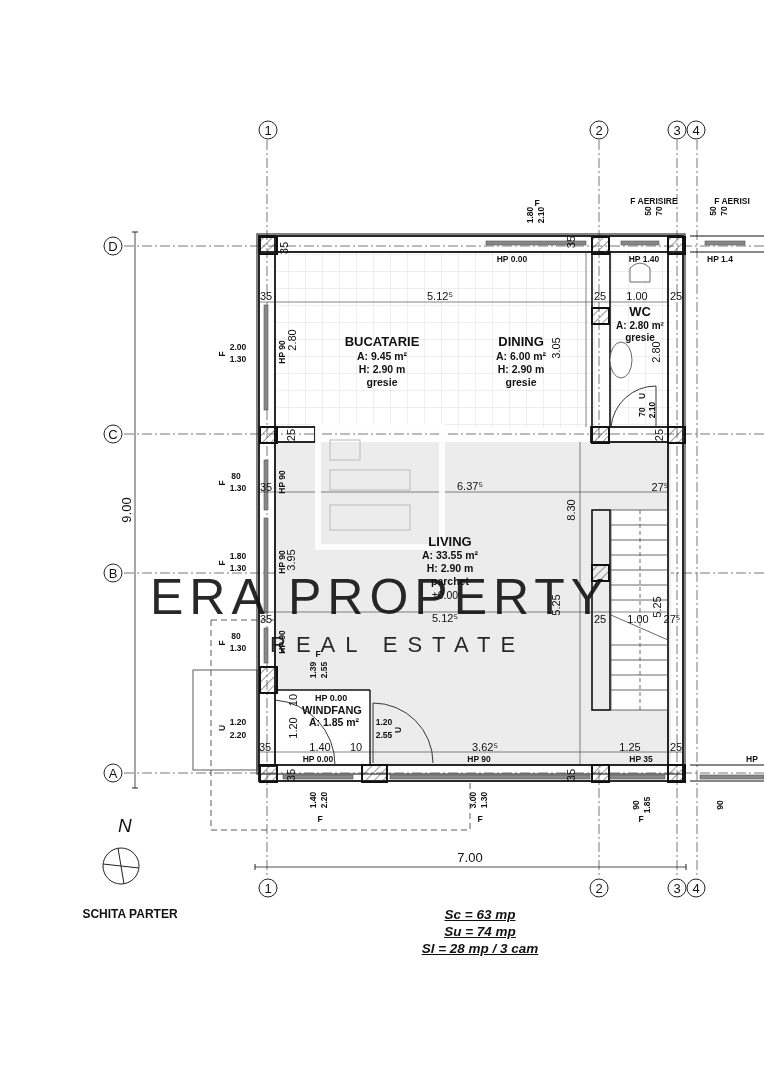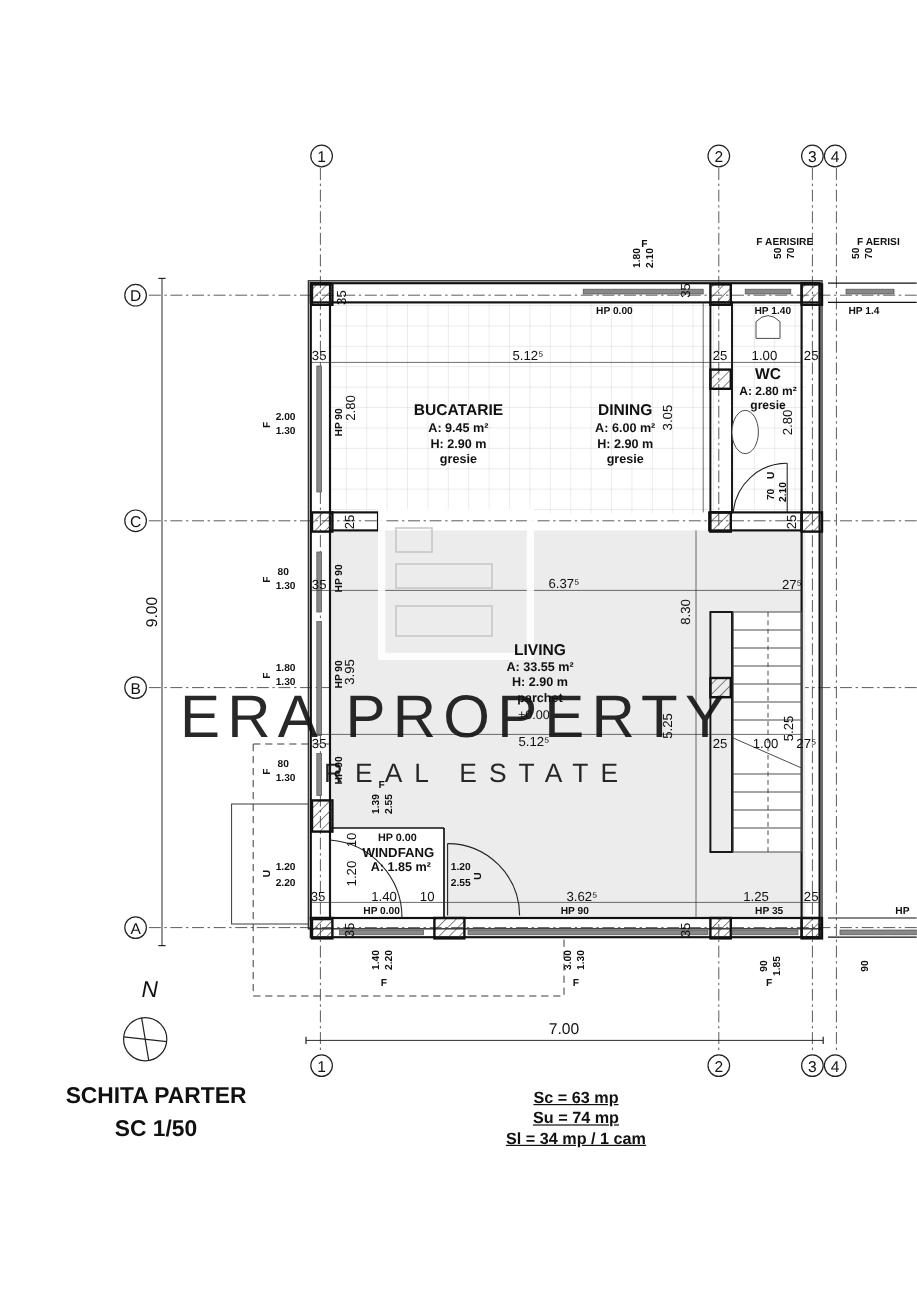--- a/index.html
+++ b/index.html
@@ -3,24 +3,24 @@
 <meta charset="utf-8">
 <style>
   html, body { margin: 0; padding: 0; background: #ffffff; }
   body { width: 764px; height: 1080px; position: relative; overflow: hidden;
          font-family: "Liberation Sans", sans-serif; color: #111; }
   svg { position: absolute; left: 0; top: 0; }
   .t { font-family: "Liberation Sans", sans-serif; fill: #111; }
   .b { font-weight: bold; }
   .thin { font-weight: normal; }
   .title-block { position: absolute; left: 30px; top: 900px; width: 200px; text-align: center;
-                 font-weight: bold; font-size: 19px; line-height: 28px; }
+                 font-weight: bold; font-size: 12px; line-height: 28px; }
   .areas { position: absolute; left: 400px; top: 906px; width: 160px; text-align: center;
            font-weight: bold; font-size: 13.5px; line-height: 17px; }
-  .areas div { text-decoration: underline; }
+  .areas div { text-decoration: underline; font-style: italic; }
   .north { position: absolute; left: 118px; top: 815px; font-style: italic; font-size: 19px; }
 </style>
 </head>
 <body>
 
 <svg width="764" height="1080" viewBox="0 0 764 1080">
   <defs>
     <pattern id="hatch" width="6" height="6" patternUnits="userSpaceOnUse" patternTransform="rotate(45)">
       <line x1="0" y1="0" x2="0" y2="6" stroke="#333" stroke-width="1"></line>
     </pattern>
@@ -357,20 +357,19 @@
     <circle cx="121" cy="866" r="18"></circle>
     <line x1="118" y1="848" x2="124" y2="884"></line>
     <line x1="103" y1="864" x2="139" y2="868"></line>
   </g>
 </svg>
 
 <div class="north">N</div>
 
 <div class="title-block">
   <div>SCHITA PARTER</div>
-  <div>SC 1/50</div>
 </div>
 
 <div class="areas">
   <div>Sc = 63 mp</div>
   <div>Su = 74 mp</div>
-  <div>Sl = 34 mp / 1 cam</div>
+  <div>Sl = 28 mp / 3 cam</div>
 </div>
 
 </body></html>

